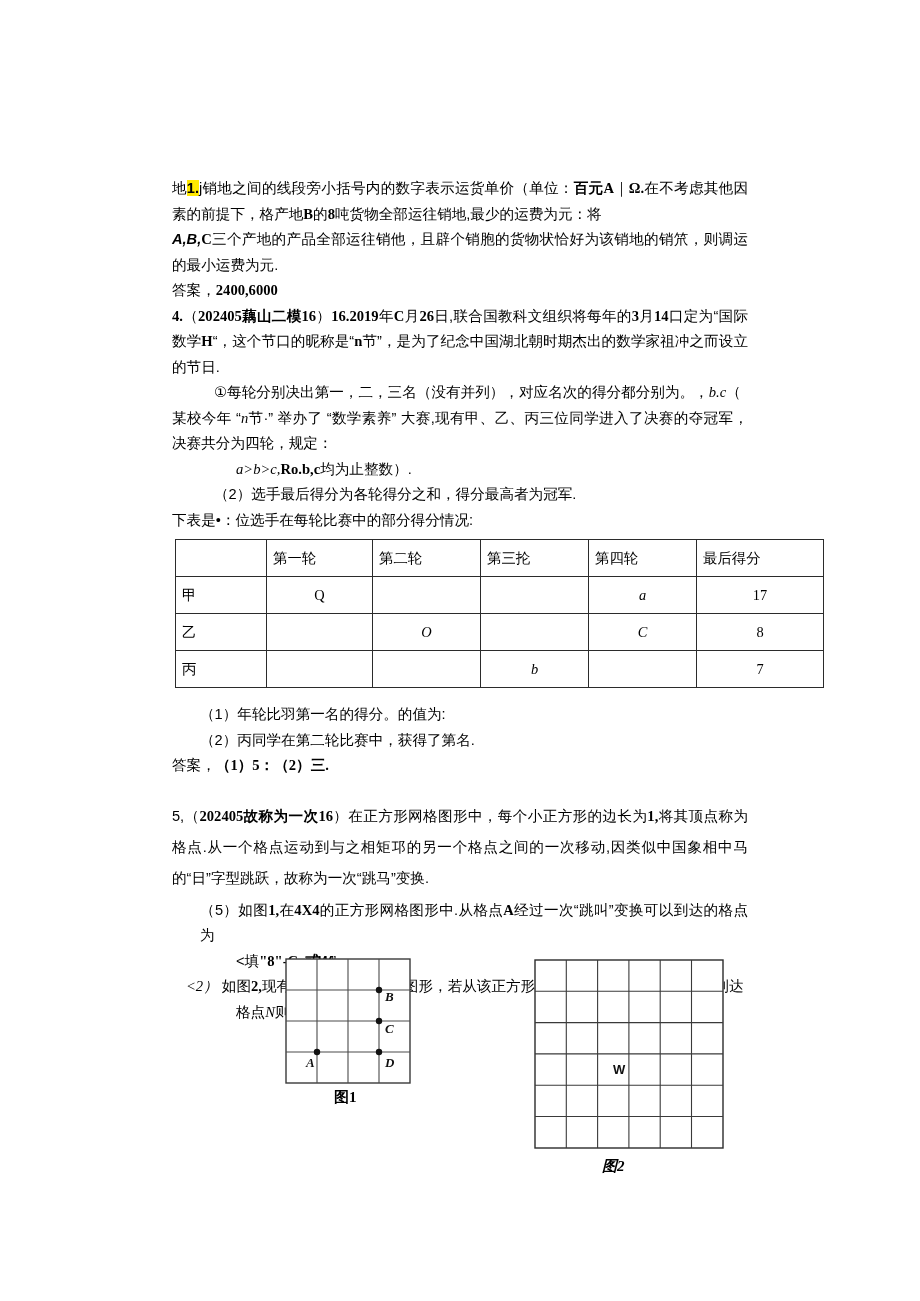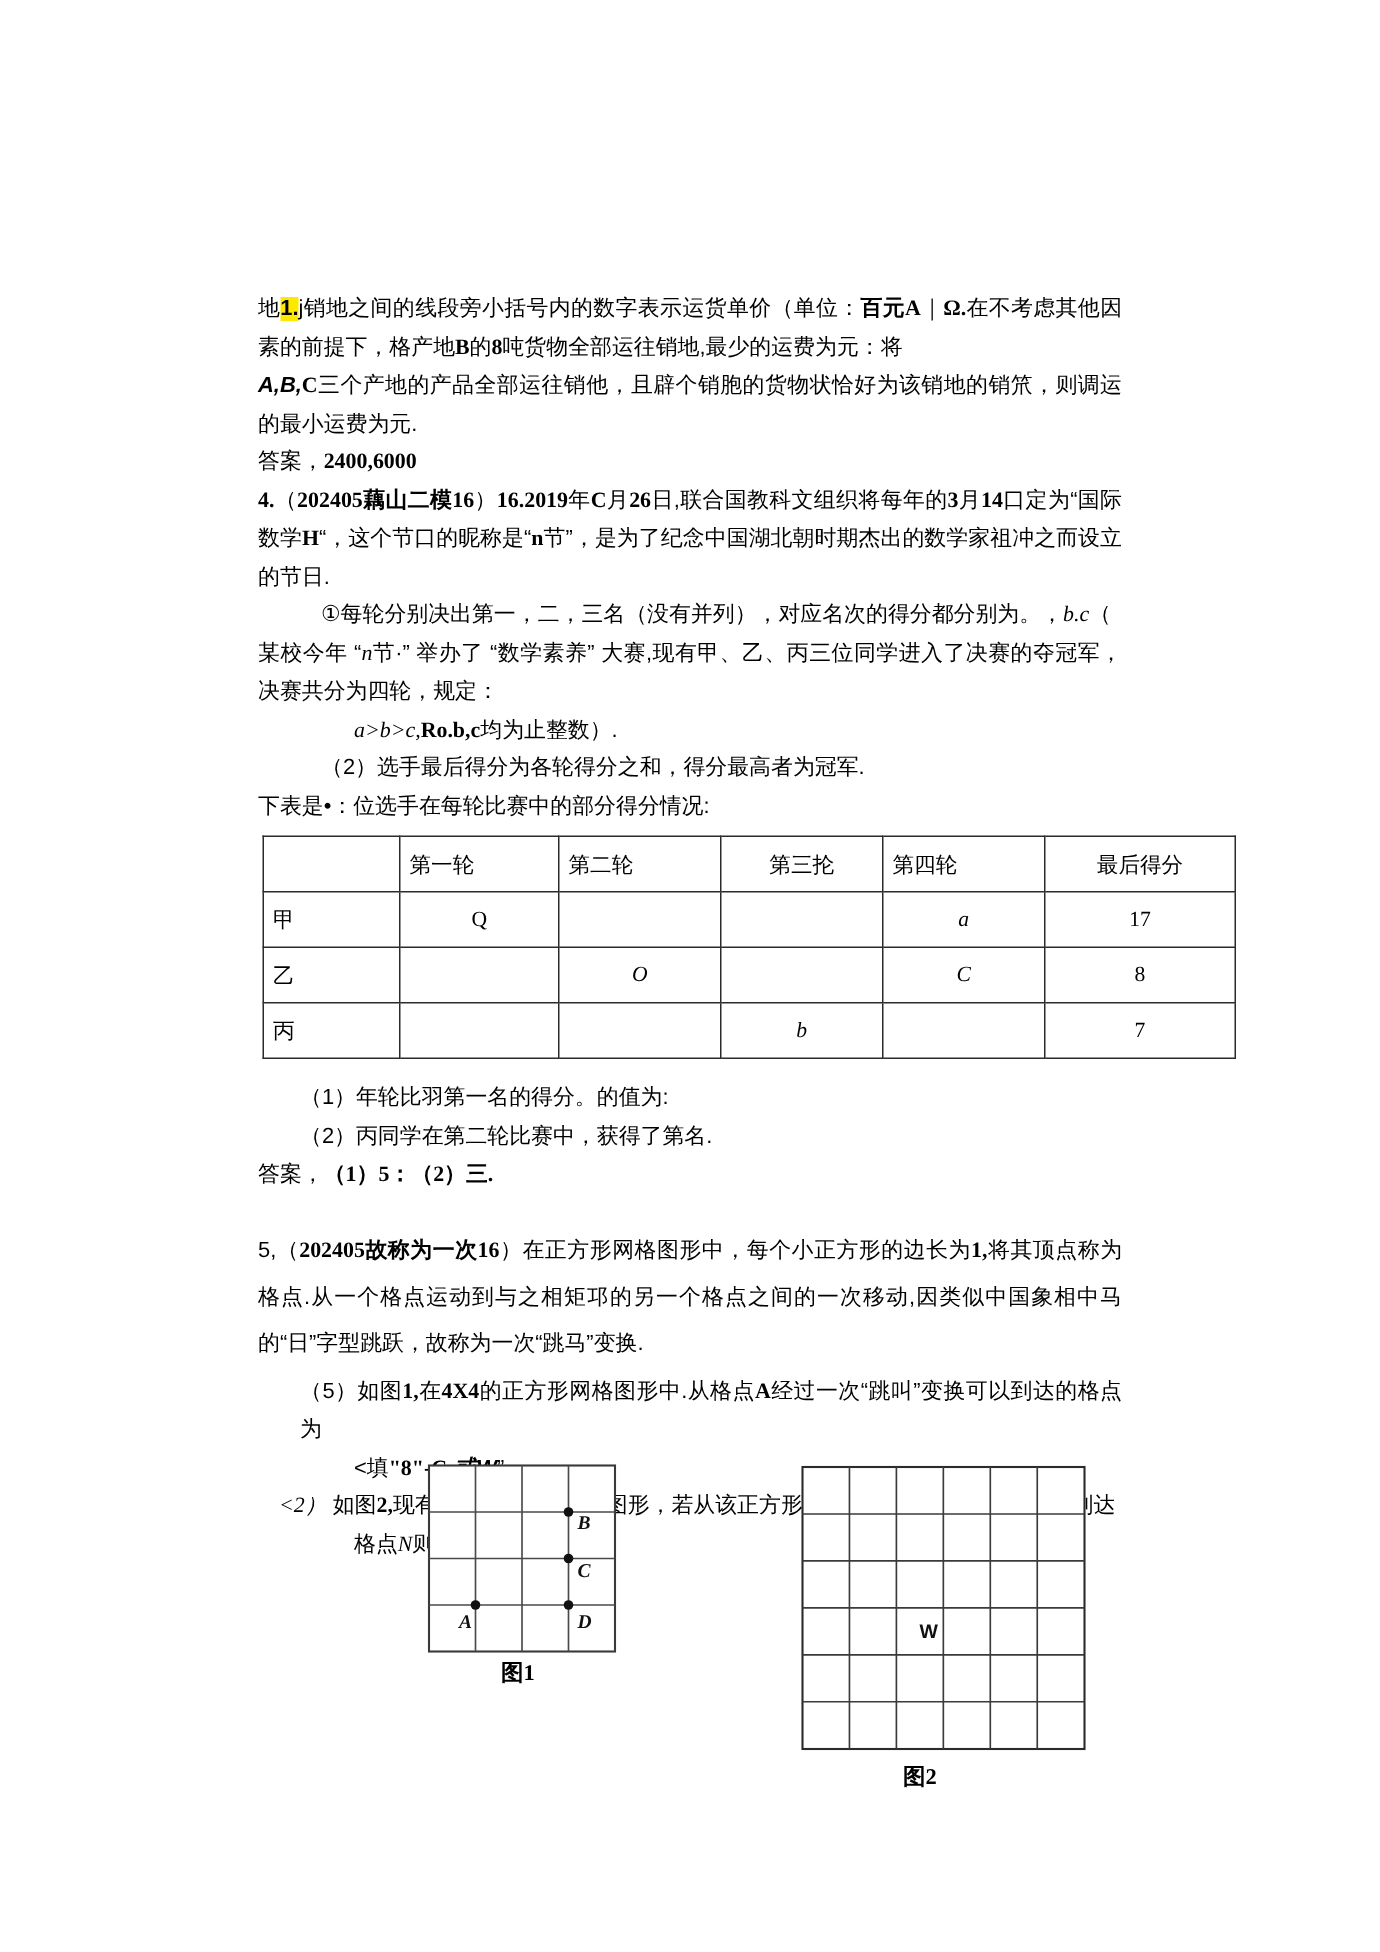--- a/index.html
+++ b/index.html
@@ -10,21 +10,21 @@
   body {
     width: 920px;
     height: 1301px;
     position: relative;
     font-family: "Liberation Sans", "DejaVu Sans", sans-serif;
     color: #000000;
     overflow: hidden;
   }
   .page {
     position: absolute;
-    left: 0; top: 18px;
+    left: 0; top: 0;
     width: 920px;
     height: 1078px;
   }
   .content {
     position: absolute;
     left: 172px;
     top: 176px;
     width: 576px;
   }
   .para {
@@ -70,21 +70,21 @@
     height: 36px;
     font-size: 14.4px;
     font-weight: normal;
     padding: 0 6px;
     vertical-align: middle;
   }
   .score-table th {
     text-align: left;
     font-weight: normal;
   }
-  .score-table th.ctr { text-align: center; }
+  .score-table th.ctr { }
   .cell-c { text-align: center; }
   .cell-l { text-align: left; }
   .var-a {
     font-family: "Liberation Serif", "DejaVu Serif", serif;
     font-style: italic;
     font-size: 16px;
   }
   .var-q {
     font-family: "Liberation Serif", "DejaVu Serif", serif;
     font-weight: bold;
@@ -117,21 +117,21 @@
     width: 192px;
     height: 192px;
   }
   .fig-cap {
     position: absolute;
     font-family: "Liberation Serif", "DejaVu Serif", serif;
     font-weight: bold;
     font-size: 15px;
   }
   #fig1-caption { left: 334px; top: 1088px; }
-  #fig2-caption { left: 602px; top: 1157px; }
+  #fig2-caption { left: 602px; top: 1157px; font-style: italic; }
   svg { display: block; }
 </style>
 </head>
 <body>
 
 <div class="page">
 
   <div class="content">
 
     <p class="para" id="para-transport"><span>地</span><span class="hl">1.</span><span>j销地之间的线段旁小括号内的数字表示运货单价（单位：</span><span class="serif-b">百元A</span><span>｜</span><span class="serif-b">Ω.</span><span>在不考虑其他因素的前提下，格产地</span><span class="serif-b">B</span><span>的</span><span class="serif-b">8</span><span>吨货物全部运往销地,最少的运费为元：将</span></p>

